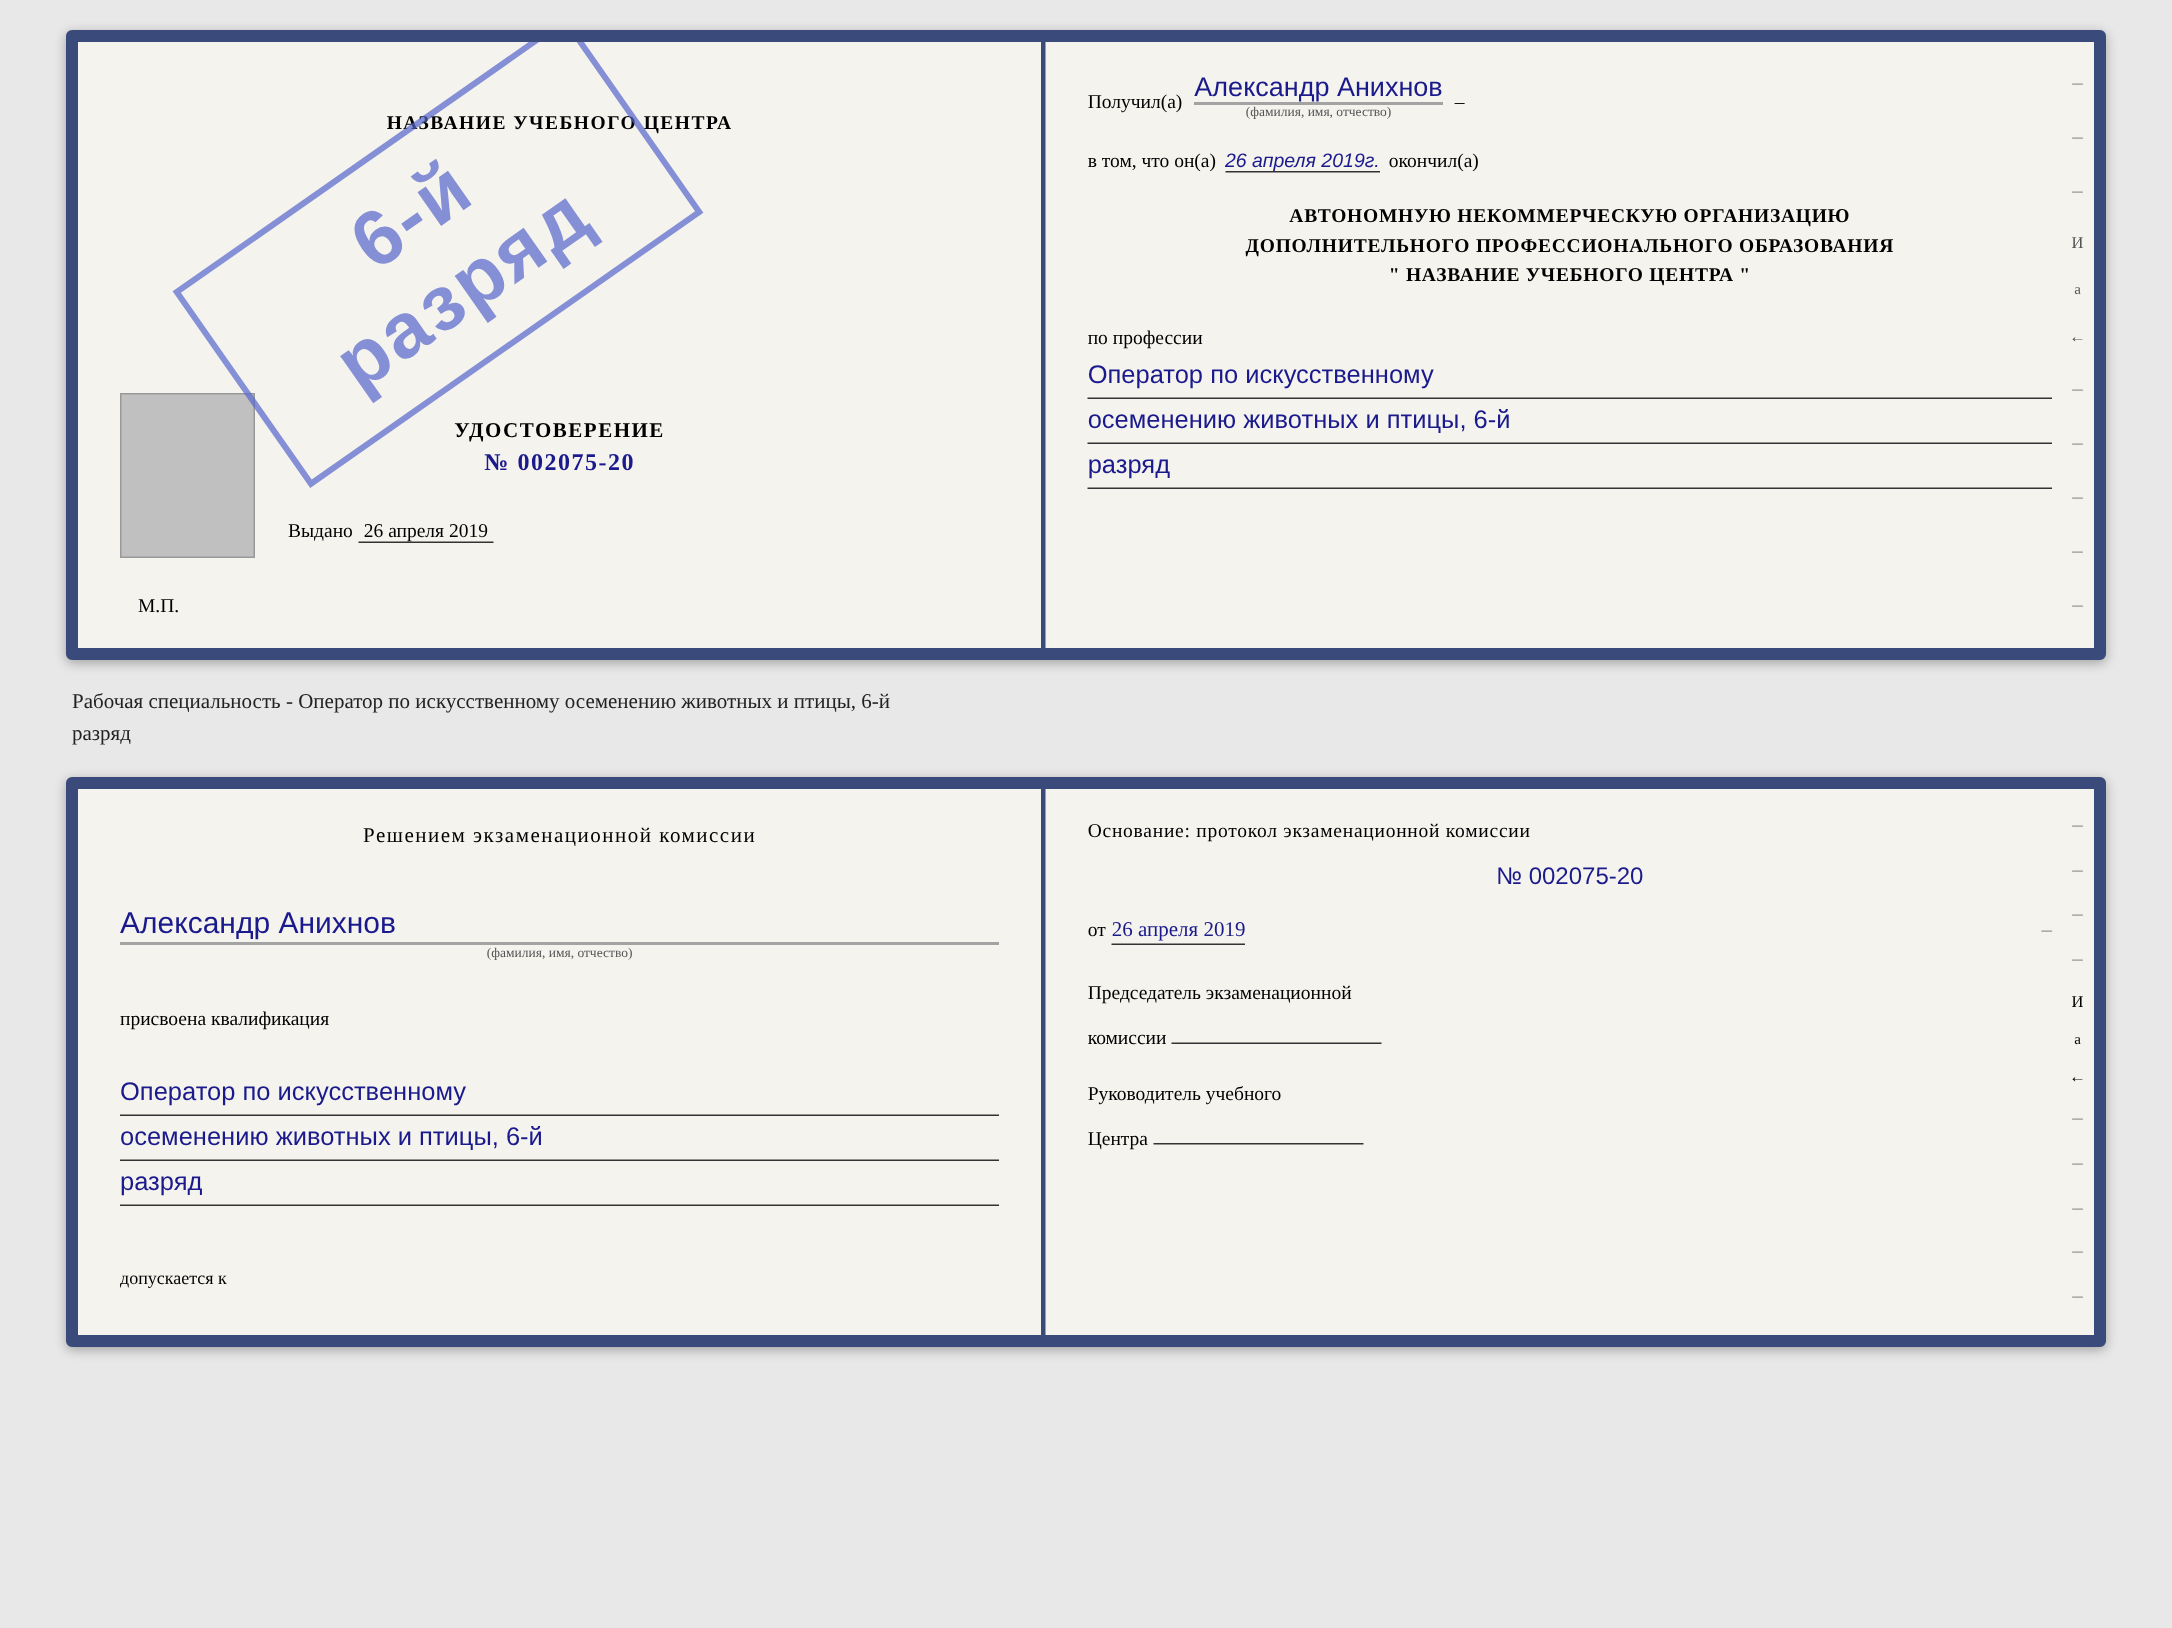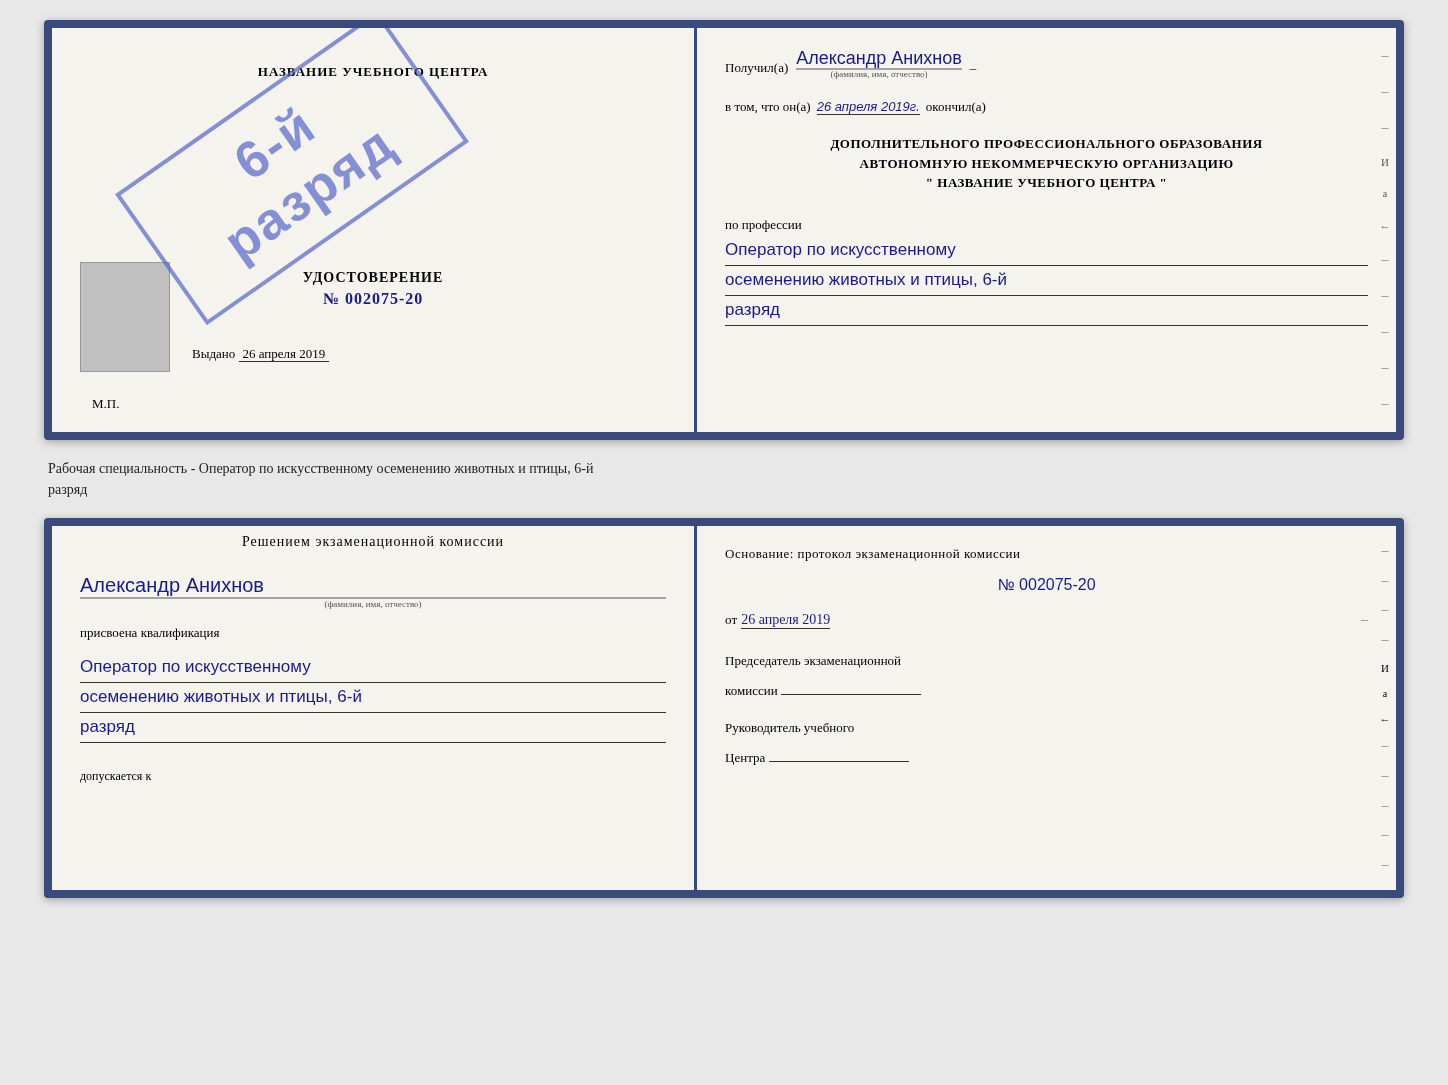--- a/index.html
+++ b/index.html
@@ -70,21 +70,21 @@
       border: 4px solid #5566cc;
       padding: 8px 20px;
     }
 
     .center-title {
       font-size: 13px;
       font-weight: bold;
       text-align: center;
       letter-spacing: 1px;
       text-transform: uppercase;
-      margin-top: 12px;
+      margin-top: 22px;
     }
 
     .cert-label {
       font-size: 14px;
       font-weight: bold;
       text-align: center;
       text-transform: uppercase;
       letter-spacing: 1px;
       margin-top: 60px;
     }
@@ -202,24 +202,24 @@
       font-size: 14px;
       color: #222;
       line-height: 1.5;
       padding: 0 4px;
     }
 
     
     .doc2-left {
       width: 48%;
       border-right: 3px solid #3a4a7a;
-      padding: 8px 28px;
-      display: flex;
-      flex-direction: column;
-      gap: 12px;
+      padding: 24px 28px;
+      display: flex;
+      flex-direction: column;
+      gap: 27px;
       position: relative;
     }
 
     .doc2-right {
       width: 52%;
       padding: 20px 28px;
       display: flex;
       flex-direction: column;
       gap: 8px;
       position: relative;
@@ -350,22 +350,22 @@
       <span class="right-text">–</span>
     </div>
 
     <div style="display:flex; align-items:baseline; gap:6px; flex-wrap:wrap; margin-top:6px;">
       <span class="right-text">в том, что он(а)</span>
       <span class="underlined-text handwritten-sm">26 апреля 2019г.</span>
       <span class="right-text">окончил(а)</span>
     </div>
 
     <div class="org-block">
+      <div>АВТОНОМНУЮ НЕКОММЕРЧЕСКУЮ ОРГАНИЗАЦИЮ</div>
       <div>ДОПОЛНИТЕЛЬНОГО ПРОФЕССИОНАЛЬНОГО ОБРАЗОВАНИЯ</div>
-      <div>АВТОНОМНУЮ НЕКОММЕРЧЕСКУЮ ОРГАНИЗАЦИЮ</div>
       <div>"  НАЗВАНИЕ УЧЕБНОГО ЦЕНТРА  "</div>
     </div>
 
     <div class="profession-block">
       <span class="right-text">по профессии</span>
       <span class="profession-handwritten">Оператор по искусственному</span>
       <span class="profession-handwritten">осеменению животных и птицы, 6-й</span>
       <span class="profession-handwritten">разряд</span>
     </div>
 

